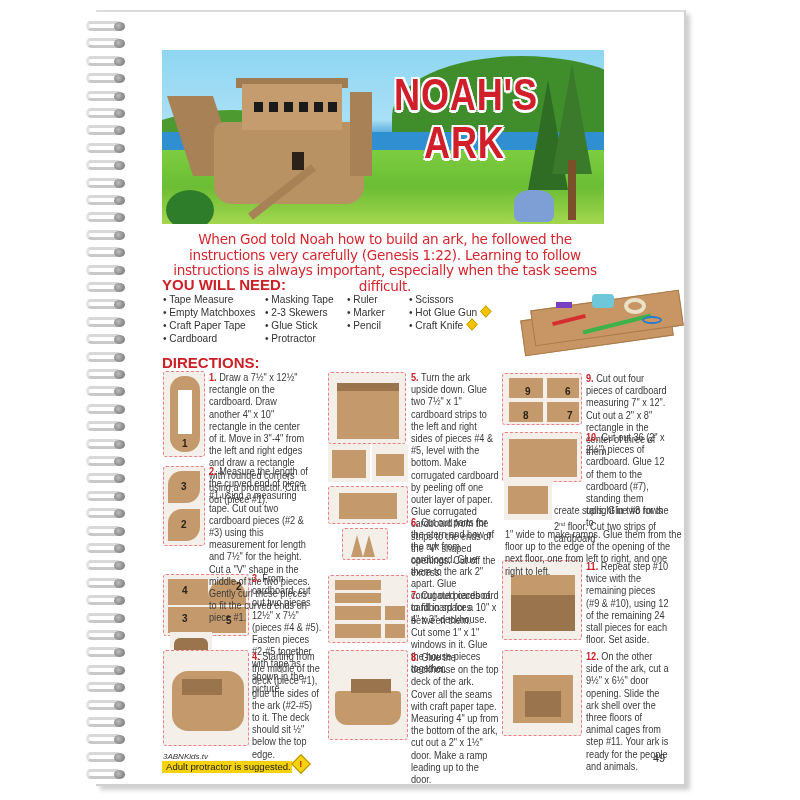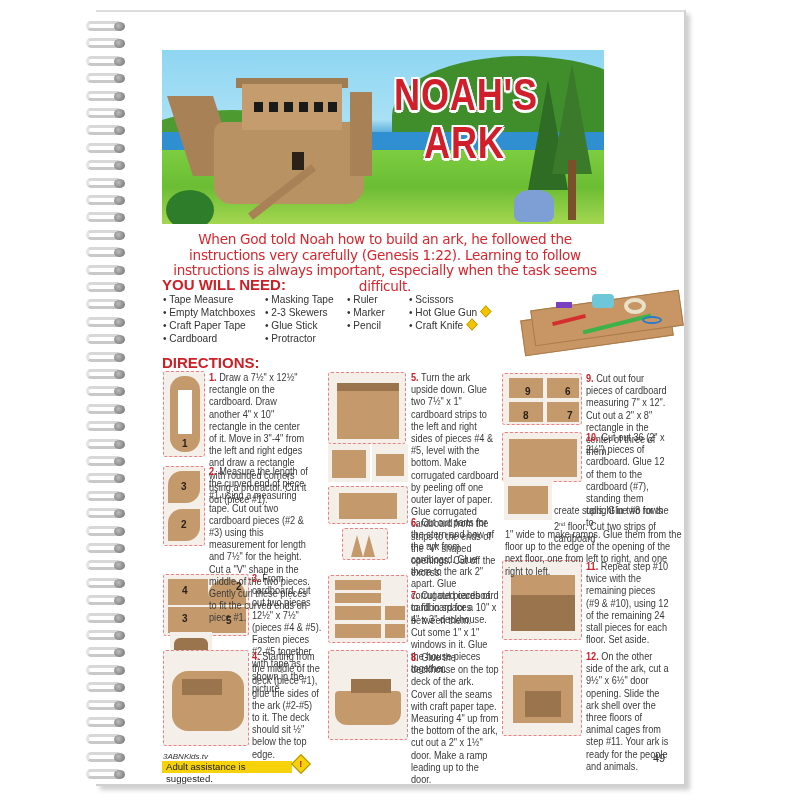--- a/index.html
+++ b/index.html
@@ -407,17 +407,17 @@
 </div>
 
 <div class="step" style="left:586px; top:373px; width:94px;"><b>9.</b> <span>Cut out four pieces of cardboard measuring 7" x 12". Cut out a 2" x 8" rectangle in the center of three of them.</span></div>
 <div class="step" style="left:586px; top:432px; width:94px;"><b>10.</b> <span>Cut out 36 (2" x 2½") pieces of cardboard. Glue 12 of them to the cardboard (#7), standing them upright in two rows to</span></div>
 <div class="step" style="left:554px; top:505px; width:132px;"><span>create stalls. Glue #8 for the 2<sup style="font-size:6px">nd</sup> floor. Cut two strips of cardboard</span></div>
 <div class="step" style="left:505px; top:529px; width:198px;"><span>1" wide to make ramps. Glue them from the floor up to the edge of the opening of the next floor, one from left to right, and one right to left.</span></div>
 <div class="step" style="left:586px; top:561px; width:94px;"><b>11.</b> <span>Repeat step #10 twice with the remaining pieces (#9 &amp; #10), using 12 of the remaining 24 stall pieces for each floor. Set aside.</span></div>
 <div class="step" style="left:586px; top:651px; width:94px;"><b>12.</b> <span>On the other side of the ark, cut a 9½" x 6½" door opening. Slide the ark shell over the three floors of animal cages from step #11. Your ark is ready for the people and animals.</span></div>
 
 <div class="footer-brand">3ABNKids.tv</div>
-<div class="footer-bar">Adult assistance is suggested.</div>
+<div class="footer-bar">Adult protractor is suggested.</div>
 <div class="footer-warn">
     <span>!</span>
   </div>
 <div class="page-num">49</div>
 
 </body></html>

